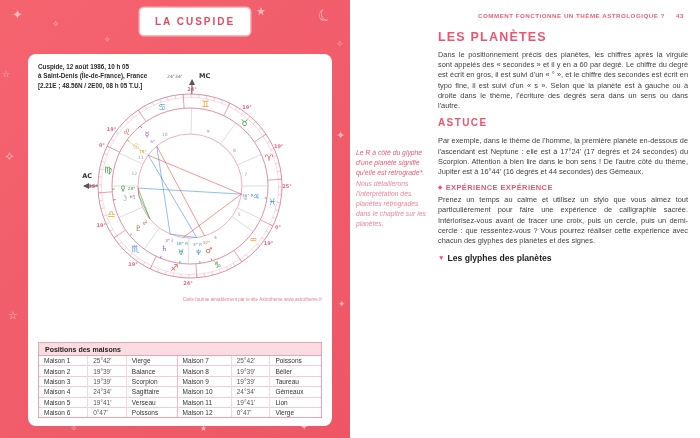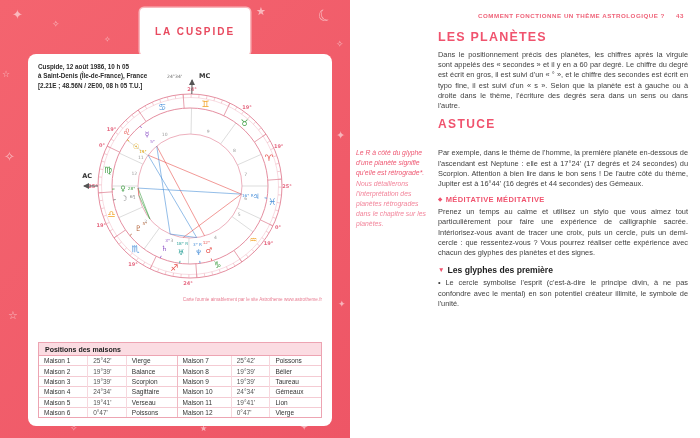--- a/index.html
+++ b/index.html
@@ -3,21 +3,21 @@
 <meta charset="utf-8">
 <style>
   html,body{margin:0;padding:0;}
   body{width:700px;height:438px;overflow:hidden;font-family:"Liberation Sans",sans-serif;background:#fff;}
   .spread{display:flex;width:700px;height:438px;}
 
   
   .page-left{position:relative;width:350px;height:438px;background:linear-gradient(135deg,#f4646f,#ee5666);overflow:hidden;}
   .doodle{position:absolute;color:rgba(255,255,255,.55);font-family:"DejaVu Sans",sans-serif;z-index:1;line-height:1;}
   .pill{position:absolute;left:140px;top:8px;z-index:3;background:#fff;color:#e84a5f;
-        font-weight:bold;font-size:10px;letter-spacing:2px;padding:18px 15px;border-radius:4px;
+        font-weight:bold;font-size:10px;letter-spacing:2px;padding:8px 15px;border-radius:4px;
         box-shadow:0 0 0 1.5px rgba(255,255,255,.55);}
   .card{position:absolute;left:28px;top:54px;width:304px;height:372px;background:#fff;border-radius:8px;z-index:2;}
   .chart-info{position:absolute;top:8px;left:10px;font-size:6.3px;font-weight:bold;color:#2b2b2b;line-height:1.5;}
   svg.wheel{position:absolute;left:2px;top:14px;}
   svg.wheel text{font-family:"DejaVu Sans",sans-serif;}
   .credit{position:absolute;top:243px;right:10px;font-size:4.6px;color:#e87d92;}
   .table-wrap{position:absolute;left:10px;top:288px;width:284px;border:1px solid #eda4b2;box-sizing:border-box;}
   .houses-title{background:#fbdce2;font-size:7px;font-weight:bold;color:#222;padding:2.5px 6px;border-bottom:1px solid #eda4b2;}
   table.houses{width:100%;border-collapse:collapse;}
   table.houses td{font-size:6.5px;color:#333;padding:1.2px 5px;border-top:0.5px solid #f4cbd3;}
@@ -28,21 +28,21 @@
 
   
   .page-right{position:relative;width:350px;height:314px;background:#fff;}
   .running-header{position:absolute;top:12px;right:16px;font-size:6.2px;font-weight:bold;color:#ef6379;letter-spacing:.5px;}
   .running-header .pagenum{margin-left:9px;}
   .margin-note{position:absolute;left:6px;top:148px;width:74px;font-style:italic;font-size:6.8px;line-height:1.5;color:#f2849a;}
   .margin-note .strong{color:#ee5570;}
   .main{position:absolute;left:88px;top:30px;width:250px;}
   .main h1.title{font-size:12.5px;letter-spacing:1.2px;color:#f0536e;margin:0 0 6px;font-weight:bold;}
   .main p{font-size:7.4px;line-height:1.38;text-align:justify;color:#3e3e3e;margin:0 0 4px;}
-  h2.astuce{font-size:12px;color:#f0536e;letter-spacing:1.4px;margin:6px 0 17px;font-weight:bold;}
+  h2.astuce{font-size:10px;color:#f0536e;letter-spacing:1.4px;margin:6px 0 8px;font-weight:bold;}
   h3.exp{font-size:7.5px;color:#f0536e;margin:6px 0 3px;letter-spacing:.4px;font-weight:bold;}
   h3.exp .diamond{font-size:5.5px;margin-right:3px;vertical-align:1px;}
   h3.glyphes{font-size:8.6px;color:#1e1e1e;margin:7px 0 3px;font-weight:bold;}
   h3.glyphes .tri{color:#f0536e;font-size:6.5px;margin-right:3px;vertical-align:1px;}
 </style>
 </head>
 <body>
 
 <div class="spread">
 
@@ -339,23 +339,22 @@
     <aside class="margin-note">
       <span class="strong">Le R à côté du glyphe d'une planète signifie qu'elle est rétrograde*. </span>
       <span>Nous détaillerons l'interprétation des planètes rétrogrades dans le chapitre sur les planètes.</span>
     </aside>
     <div class="main">
       <h1 class="title">LES PLANÈTES</h1>
       <p>Dans le positionnement précis des planètes, les chiffres après la virgule sont appelés des « secondes » et il y en a 60 par degré. Le chiffre du degré est écrit en gros, il est suivi d'un « ° », et le chiffre des secondes est écrit en typo fine, il est suivi d'un « s ». Selon que la planète est à gauche ou à droite dans le thème, l'écriture des degrés sera dans un sens ou dans l'autre.</p>
       <h2 class="astuce">ASTUCE</h2>
       <p>Par exemple, dans le thème de l'homme, la première planète en-dessous de l'ascendant est Neptune : elle est à 17°24' (17 degrés et 24 secondes) du Scorpion. Attention à bien lire dans le bon sens ! De l'autre côté du thème, Jupiter est à 16°44' (16 degrés et 44 secondes) des Gémeaux.</p>
       <h3 class="exp">
-        <span class="diamond">◆</span><span>MÉDITATIVE MÉDITATIVE</span>
+        <span class="diamond">◆</span><span>EXPÉRIENCE EXPÉRIENCE</span>
       </h3>
       <p>Prenez un temps au calme et utilisez un stylo que vous aimez tout particulièrement pour faire une expérience de calligraphie sacrée. Intériorisez-vous avant de tracer une croix, puis un cercle, puis un demi-cercle : que ressentez-vous ? Vous pourrez réaliser cette expérience avec chacun des glyphes des planètes et des signes.</p>
       <h3 class="glyphes">
-        <span class="tri">▼</span><span>Les glyphes des première</span>
+        <span class="tri">▼</span><span>Les glyphes des planètes</span>
       </h3>
-      <p class="bullet">• Le cercle symbolise l'esprit (c'est-à-dire le principe divin, à ne pas confondre avec le mental) en son potentiel créateur illimité, le symbole de l'unité.</p>
     </div>
   </div>
 
 </div>
 
 </body></html>

